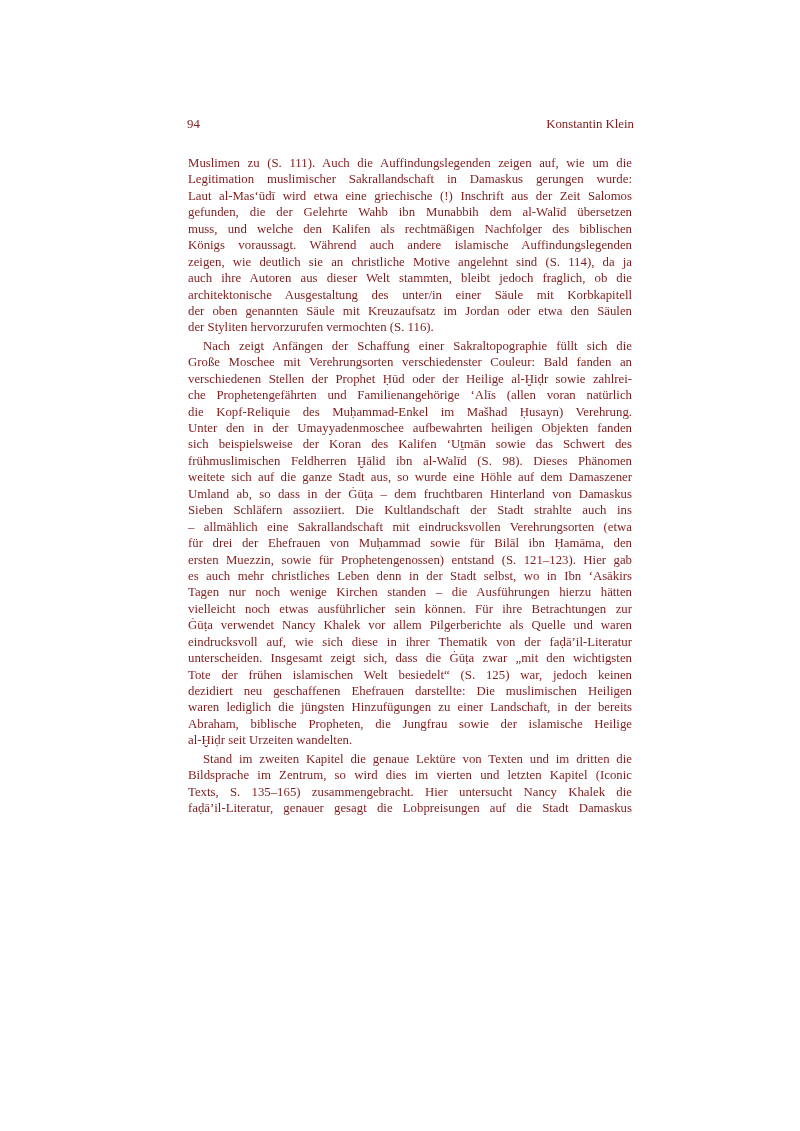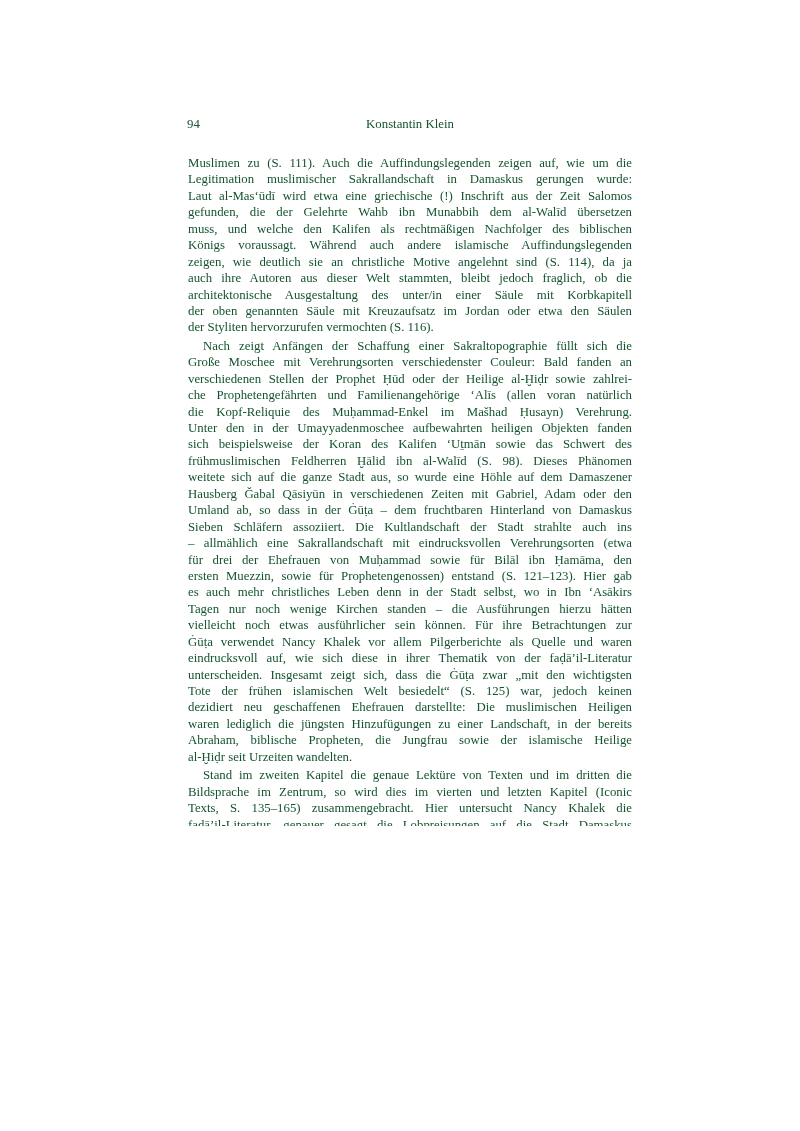--- a/index.html
+++ b/index.html
@@ -6,40 +6,40 @@
     margin: 0;
     padding: 0;
     background: #ffffff;
   }
   .page {
     position: relative;
     width: 800px;
     height: 826px;
     background: #ffffff;
     font-family: "Liberation Serif", "DejaVu Serif", serif;
-    color: #14532d;
+    color: #7f1d1d;
     overflow: hidden;
   }
   .header {
     position: absolute;
     left: 186px;
     top: 116px;
     width: 448px;
     height: 17px;
     font-size: 12.8px;
     line-height: 17px;
   }
   .pagenum {
     position: absolute;
     left: 1px;
     top: 0;
   }
   .runtitle {
     display: block;
-    text-align: center;
+    text-align: right;
   }
   .textblock {
     position: absolute;
     left: 186px;
     top: 153px;
     width: 448px;
     font-size: 12.8px;
   }
   .para { margin: 2px; padding: 0; }
   .ln {
@@ -82,21 +82,20 @@
     <div class="para">
       <div class="ln ind">Nach zeigt Anfängen der Schaffung einer Sakraltopographie füllt sich die</div>
       <div class="ln">Große Moschee mit Verehrungsorten verschiedenster Couleur: Bald fanden an</div>
       <div class="ln">verschiedenen Stellen der Prophet Ḥūd oder der Heilige al-Ḫiḍr sowie zahlrei-</div>
       <div class="ln">che Prophetengefährten und Familienangehörige ‘Alīs (allen voran natürlich</div>
       <div class="ln">die Kopf-Reliquie des Muḥammad-Enkel im Mašhad Ḥusayn) Verehrung.</div>
       <div class="ln">Unter den in der Umayyadenmoschee aufbewahrten heiligen Objekten fanden</div>
       <div class="ln">sich beispielsweise der Koran des Kalifen ‘Uṯmān sowie das Schwert des</div>
       <div class="ln">frühmuslimischen Feldherren Ḫālid ibn al-Walīd (S. 98). Dieses Phänomen</div>
       <div class="ln">weitete sich auf die ganze Stadt aus, so wurde eine Höhle auf dem Damaszener</div>
-      <div class="ln">Hausberg Ǧabal Qāsiyūn in verschiedenen Zeiten mit Gabriel, Adam oder den</div>
       <div class="ln">Umland ab, so dass in der Ġūṭa – dem fruchtbaren Hinterland von Damaskus</div>
       <div class="ln">Sieben Schläfern assoziiert. Die Kultlandschaft der Stadt strahlte auch ins</div>
       <div class="ln">– allmählich eine Sakrallandschaft mit eindrucksvollen Verehrungsorten (etwa</div>
       <div class="ln">für drei der Ehefrauen von Muḥammad sowie für Bilāl ibn Ḥamāma, den</div>
       <div class="ln">ersten Muezzin, sowie für Prophetengenossen) entstand (S. 121–123). Hier gab</div>
       <div class="ln">es auch mehr christliches Leben denn in der Stadt selbst, wo in Ibn ‘Asākirs</div>
       <div class="ln">Tagen nur noch wenige Kirchen standen – die Ausführungen hierzu hätten</div>
       <div class="ln">vielleicht noch etwas ausführlicher sein können. Für ihre Betrachtungen zur</div>
       <div class="ln">Ġūṭa verwendet Nancy Khalek vor allem Pilgerberichte als Quelle und waren</div>
       <div class="ln"><span>eindrucksvoll auf, wie sich diese in ihrer Thematik von der </span><span class="it">faḍā’il</span><span>-Literatur</span></div>

